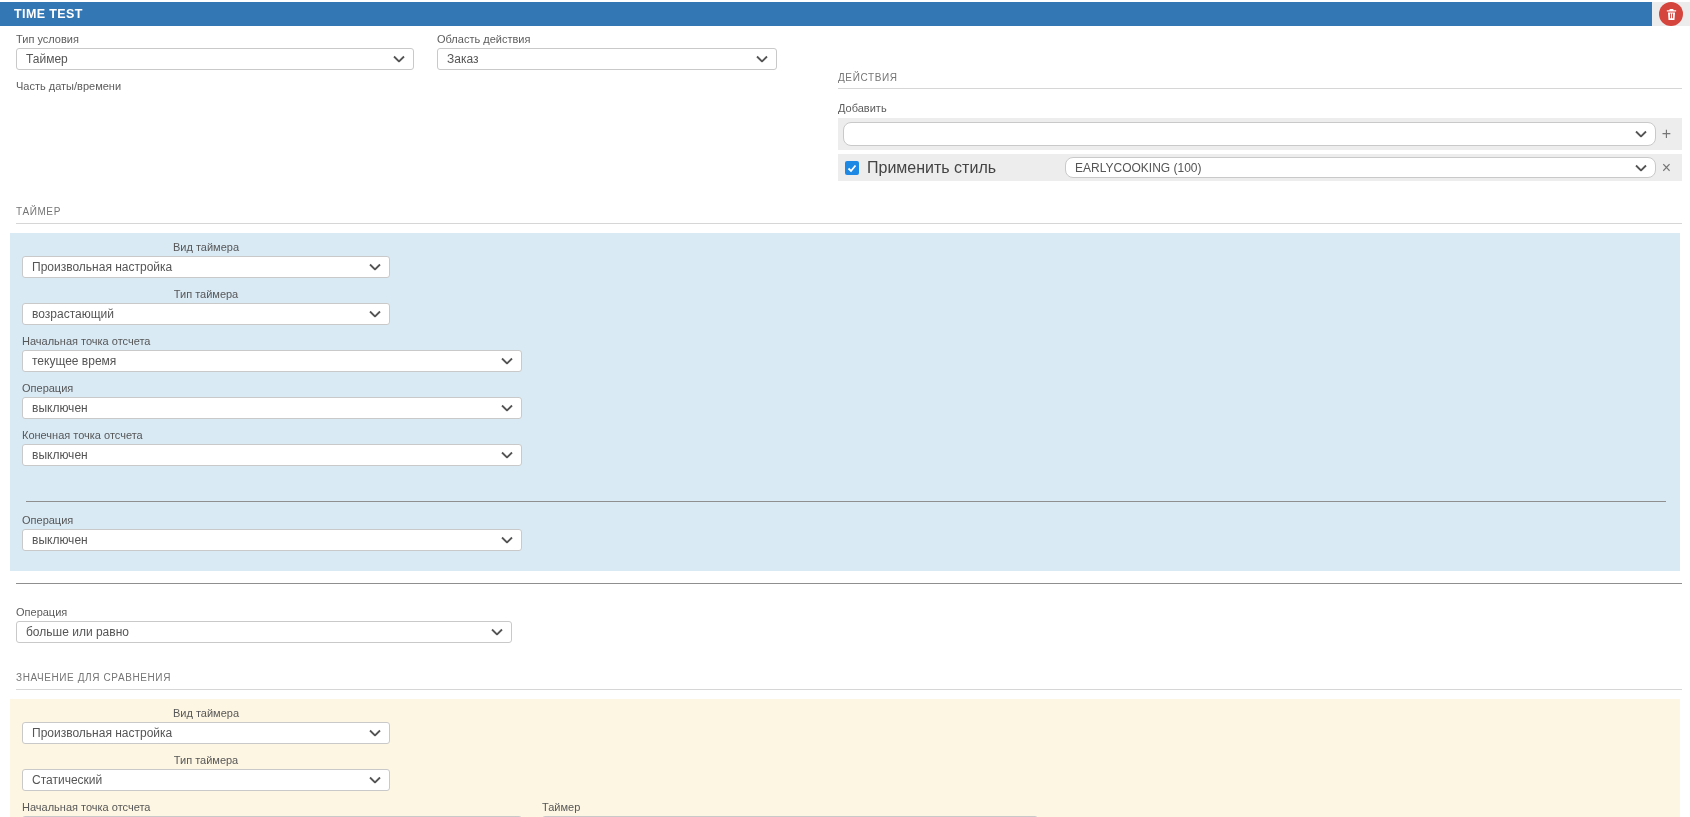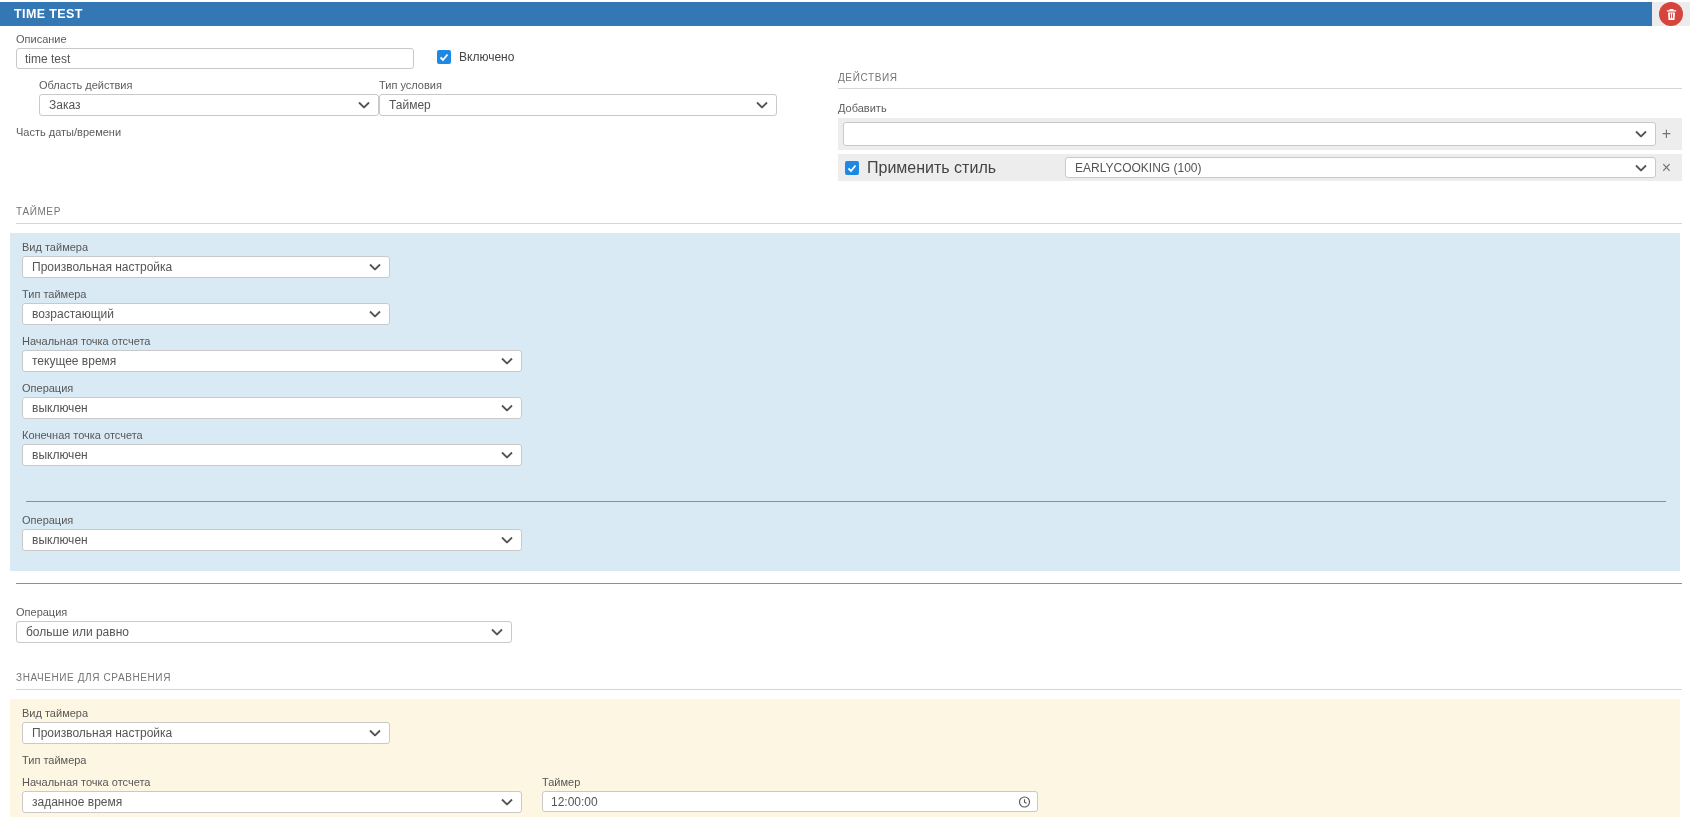--- a/index.html
+++ b/index.html
@@ -31,39 +31,39 @@
     position:relative; background:#fff; border:1px solid #c9c9c9; border-radius:3px;
     height:22px; display:flex; align-items:center; padding:0 26px 0 9px;
     font-size:12px; color:#555; cursor:pointer; white-space:nowrap; overflow:hidden;
   }
   .sel .chev { position:absolute; right:8px; top:50%; transform:translateY(-50%); display:flex; }
   .txt {
     height:21px; border:1px solid #c9c9c9; border-radius:3px; padding:0 8px;
     font-size:12px; color:#555; font-family:inherit; background:#fff; width:100%;
   }
   .field { margin-bottom:10px; }
-  .w-398 { width:398px; } .w-368 { width:368px; } .w-340 { width:340px; }
+  .w-398 { width:398px; } .w-368 { width:368px;text-align:center; } .w-340 { width:340px; }
   .w-500 { width:500px; } .w-496 { width:496px; }
   .checkbox {
     width:14px; height:14px; border-radius:2px; background:#1e88e5; flex:0 0 auto;
     display:flex; align-items:center; justify-content:center; cursor:pointer;
   }
   .cb-row { display:flex; align-items:center; gap:8px; font-size:12px; color:#444; }
   
   .main { display:flex; padding:7px 8px 0 16px; }
   .main-left { width:822px; flex:0 0 auto; }
   .row { display:flex; }
   .col-gap { margin-left:23px; }
   .enabled-wrap { margin-top:17px; }
   
   .main-right { flex:1;margin-top:35px; }
   .actions-caps { margin:4px 0 5px; display:block; }
   .add-label { margin-top:13px; }
   .gray-row { background:#ededed; display:flex; align-items:center; padding:4px 5px; margin-top:4px; }
-  .gray-row .sel { flex:1; height:24px; }
+  .gray-row .sel { flex:1; height:24px;border-radius:8px; }
   .plus-btn, .x-btn {
     background:none; border:none; color:#757575; font-size:16px; line-height:1;
     padding:0 6px; cursor:pointer; font-family:inherit;
   }
   .style-row { margin-top:4px; padding:3px 5px; }
   .style-cb-zone { width:222px; flex:0 0 auto; display:flex; align-items:center; gap:8px; font-size:16px; color:#444; padding-left:2px; }
   .style-row .sel { height:21px; }
   
   .section-head { margin:20px 8px 0 16px; }
   .section-head .rule { margin-top:4px; }
@@ -92,62 +92,44 @@
             <path fill="#ffffff" d="M5.2 1.2h3.6l.6 1.1H12v1.5H2V2.3h2.6zM3.2 4.8h7.6l-.6 8H3.8zM5.4 6v5h1V6zm2.2 0v5h1V6z"></path>
           </svg>
       </span>
     </button>
   </div>
 </div>
 
 <div class="main">
 
   <div class="main-left">
+
     <div class="row">
       <div class="field w-398">
-        <span class="lbl">Описание</span>
-        <input class="txt" value="time test" style="">
-      </div>
-      <div class="col-gap enabled-wrap">
-        <div class="cb-row">
-          <div class="checkbox" role="checkbox" aria-checked="true">
-            <span style="display:flex">
-              <svg width="10" height="10" viewBox="0 0 10 10">
-                  <polyline points="1.5,5.5 4,8 8.5,2.5" fill="none" stroke="#fff" stroke-width="1.8"></polyline>
-                </svg>
-            </span>
-          </div>
-          <span>Включено</span>
+        <span class="lbl">Тип условия</span>
+        <div class="sel" role="combobox">
+          <span>Таймер</span>
+          <span class="chev">
+            <svg width="12" height="7" viewBox="0 0 12 7">
+                <polyline points="1,1 6,6 11,1" fill="none" stroke="#555" stroke-width="1.8"></polyline>
+              </svg>
+          </span>
         </div>
       </div>
-    </div>
-
-    <div class="row">
       <div class="field w-340 col-gap">
         <span class="lbl">Область действия</span>
         <div class="sel" role="combobox">
           <span>Заказ</span>
           <span class="chev">
             <svg width="12" height="7" viewBox="0 0 12 7">
                 <polyline points="1,1 6,6 11,1" fill="none" stroke="#555" stroke-width="1.8"></polyline>
               </svg>
           </span>
         </div>
       </div>
-      <div class="field w-398">
-        <span class="lbl">Тип условия</span>
-        <div class="sel" role="combobox">
-          <span>Таймер</span>
-          <span class="chev">
-            <svg width="12" height="7" viewBox="0 0 12 7">
-                <polyline points="1,1 6,6 11,1" fill="none" stroke="#555" stroke-width="1.8"></polyline>
-              </svg>
-          </span>
-        </div>
-      </div>
     </div>
 
     <div class="field w-398">
       <span class="lbl">Часть даты/времени</span>
     </div>
   </div>
 
   <div class="main-right">
     <span class="caps actions-caps">ДЕЙСТВИЯ</span>
     <hr class="rule">
@@ -292,20 +274,28 @@
       <span>Произвольная настройка</span>
       <span class="chev">
         <svg width="12" height="7" viewBox="0 0 12 7">
             <polyline points="1,1 6,6 11,1" fill="none" stroke="#555" stroke-width="1.8"></polyline>
           </svg>
       </span>
     </div>
   </div>
   <div class="field w-368" style="margin-left:6px">
     <span class="lbl">Тип таймера</span>
+    <div class="sel" role="combobox">
+      <span>Статический</span>
+      <span class="chev">
+        <svg width="12" height="7" viewBox="0 0 12 7">
+            <polyline points="1,1 6,6 11,1" fill="none" stroke="#555" stroke-width="1.8"></polyline>
+          </svg>
+      </span>
+    </div>
   </div>
   <div class="row-bottom" style="margin-left:6px">
     <div class="field w-500" style="margin-bottom:0">
       <span class="lbl">Начальная точка отсчета</span>
       <div class="sel" role="combobox">
         <span>заданное время</span>
         <span class="chev">
           <svg width="12" height="7" viewBox="0 0 12 7">
               <polyline points="1,1 6,6 11,1" fill="none" stroke="#555" stroke-width="1.8"></polyline>
             </svg>

